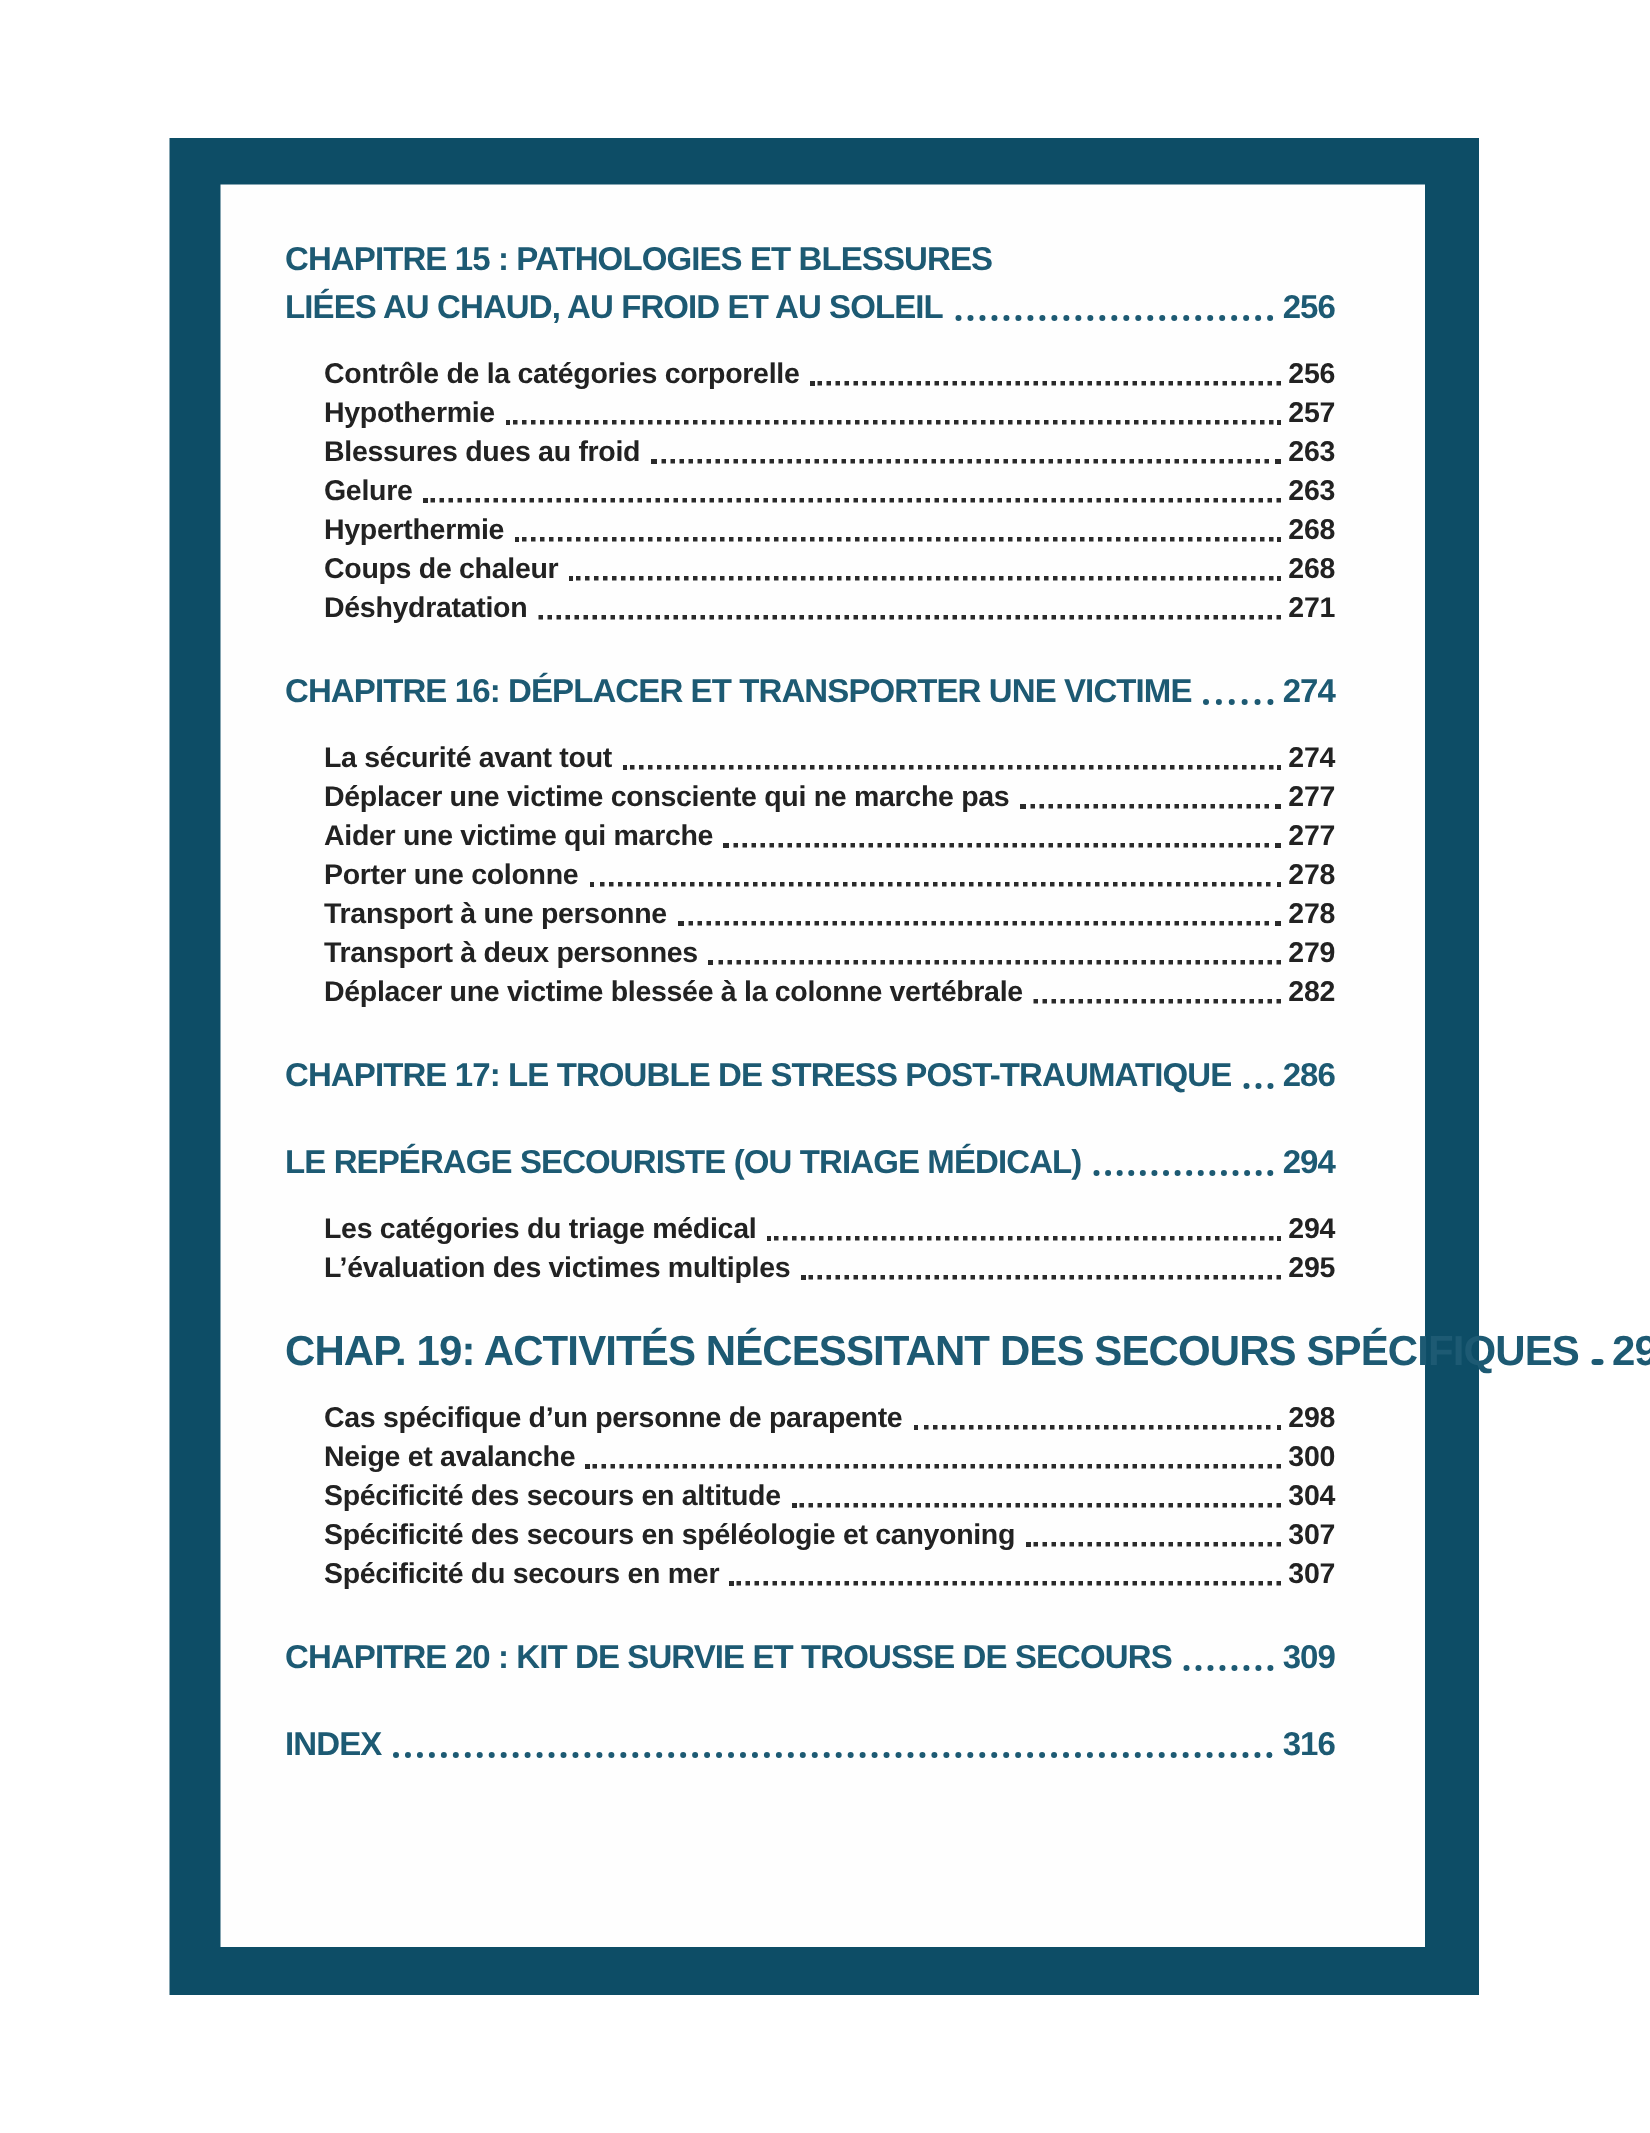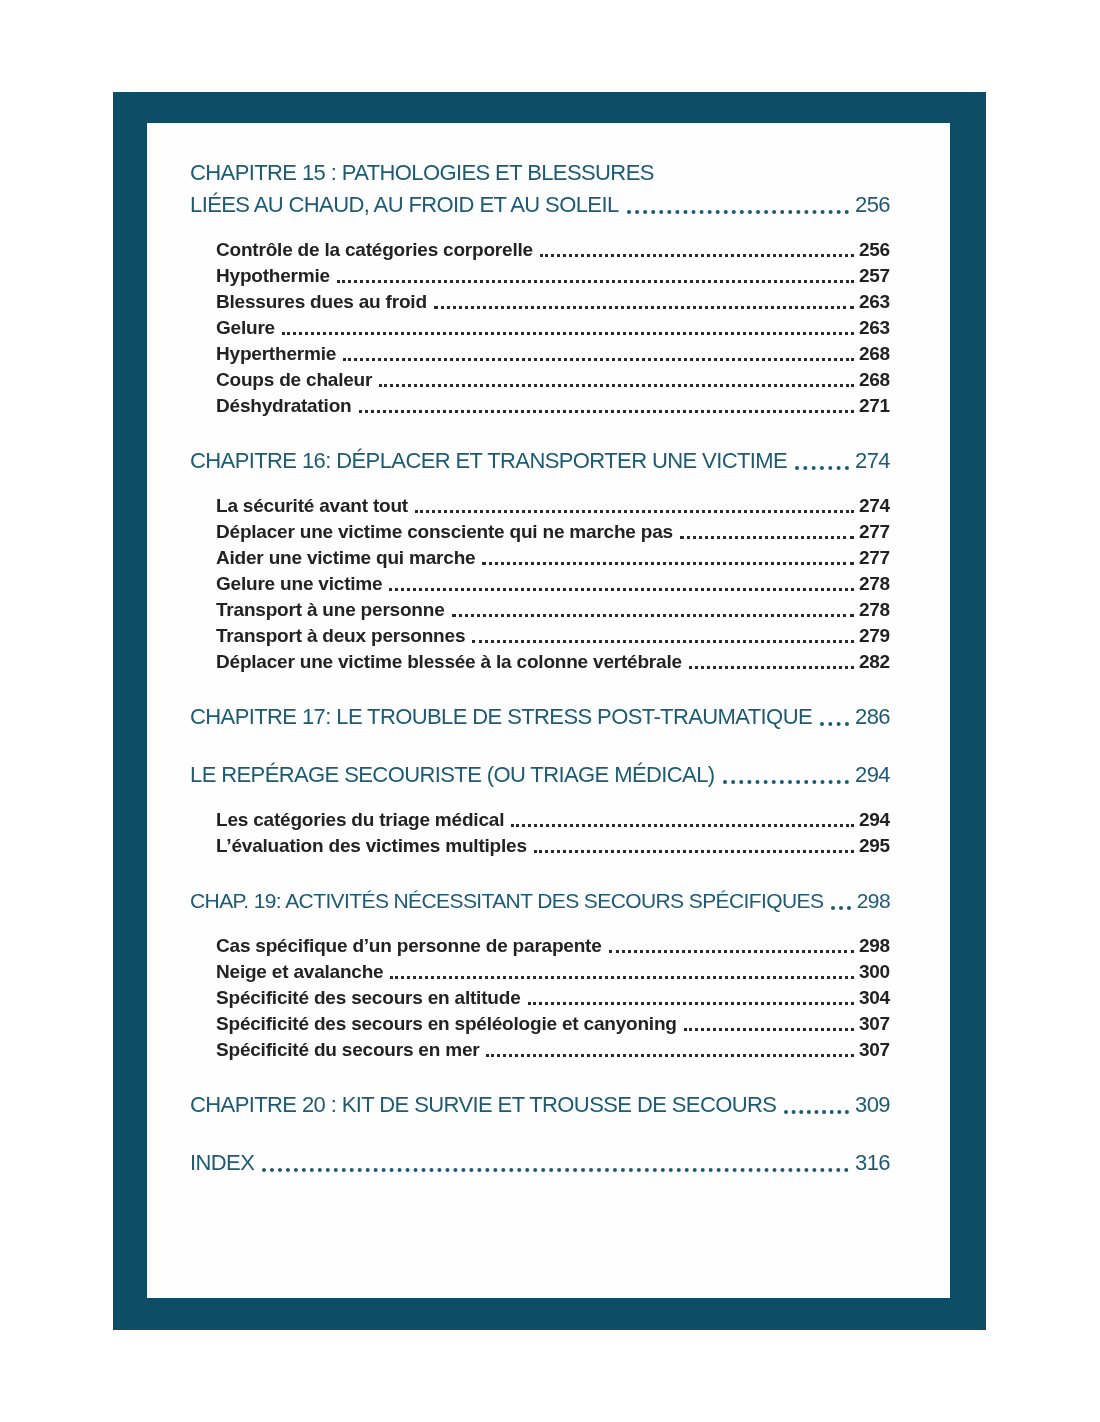--- a/index.html
+++ b/index.html
@@ -22,21 +22,21 @@
   }
   .toc{
     padding:34px 60px 0 43px;
   }
 
   .chapter{margin-top:26px;}
   .chapter:first-child{margin-top:0;}
 
   .title-row{
     display:flex;align-items:flex-end;
-    font-size:22px;font-weight:normal;letter-spacing:-0.6px;
+    font-size:22px;font-weight:bold;letter-spacing:-0.6px;
     line-height:32px;color:var(--heading);
     white-space:nowrap;
   }
   .title-leader{
     flex:1 1 auto;min-width:8px;
     border-bottom:4px dotted currentColor;
     margin:0 6px 7px 8px;
   }
   .title-page{flex:0 0 auto;}
 
@@ -140,21 +140,21 @@
     <span class="entry-page">277</span>
   </div>
 
   <div class="entry-row">
     <span class="entry-label">Aider une victime qui marche</span>
     <span class="entry-leader"></span>
     <span class="entry-page">277</span>
   </div>
 
   <div class="entry-row">
-    <span class="entry-label">Gelure une victime</span>
+    <span class="entry-label">Porter une colonne</span>
     <span class="entry-leader"></span>
     <span class="entry-page">278</span>
   </div>
 
   <div class="entry-row">
     <span class="entry-label">Transport à une personne</span>
     <span class="entry-leader"></span>
     <span class="entry-page">278</span>
   </div>
 
@@ -202,21 +202,21 @@
   <div class="entry-row">
     <span class="entry-label">L’évaluation des victimes multiples</span>
     <span class="entry-leader"></span>
     <span class="entry-page">295</span>
   </div>
 </div>
   </section>
 
   <section class="chapter">
     <div class="chapter-title">
-  <div class="title-row" style="font-size: 21px;">
+  <div class="title-row" style="font-size: 28px;">
     <span class="title-text">CHAP. 19: ACTIVITÉS NÉCESSITANT DES SECOURS SPÉCIFIQUES</span>
     <span class="title-leader"></span>
     <span class="title-page">298</span>
   </div>
 </div>
     <div class="entries">
   <div class="entry-row">
     <span class="entry-label">Cas spécifique d’un personne de parapente</span>
     <span class="entry-leader"></span>
     <span class="entry-page">298</span>

